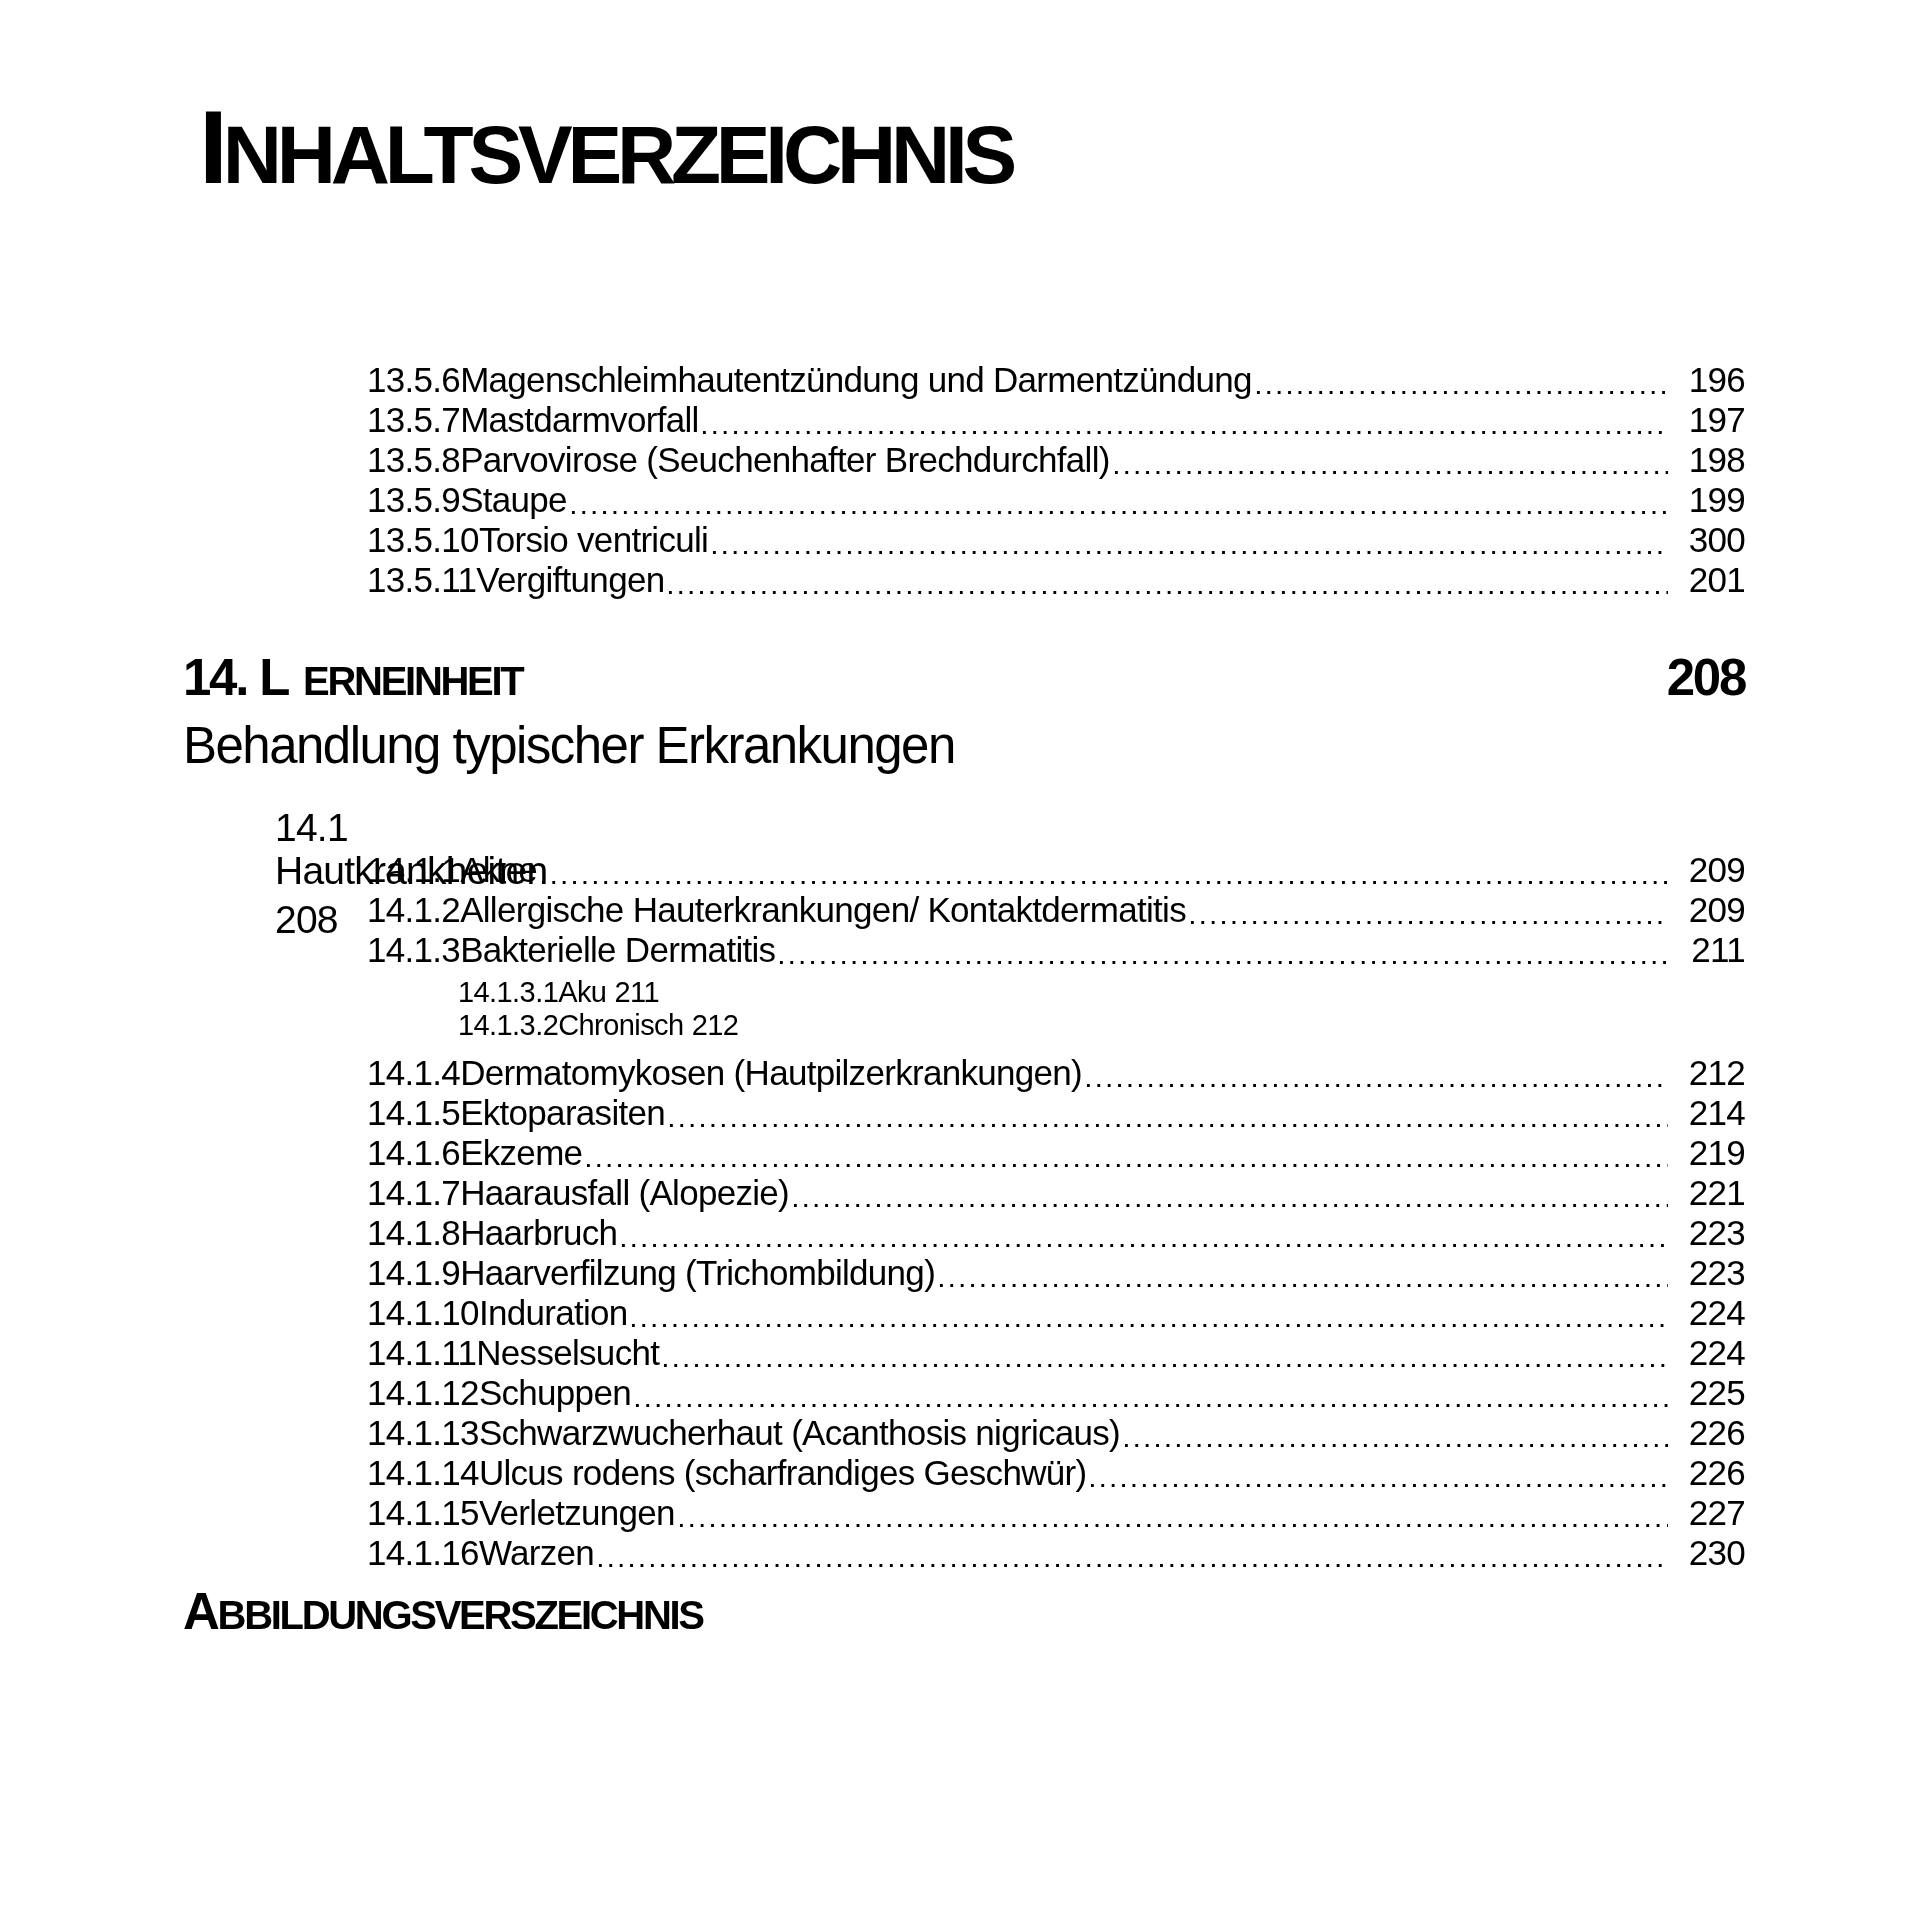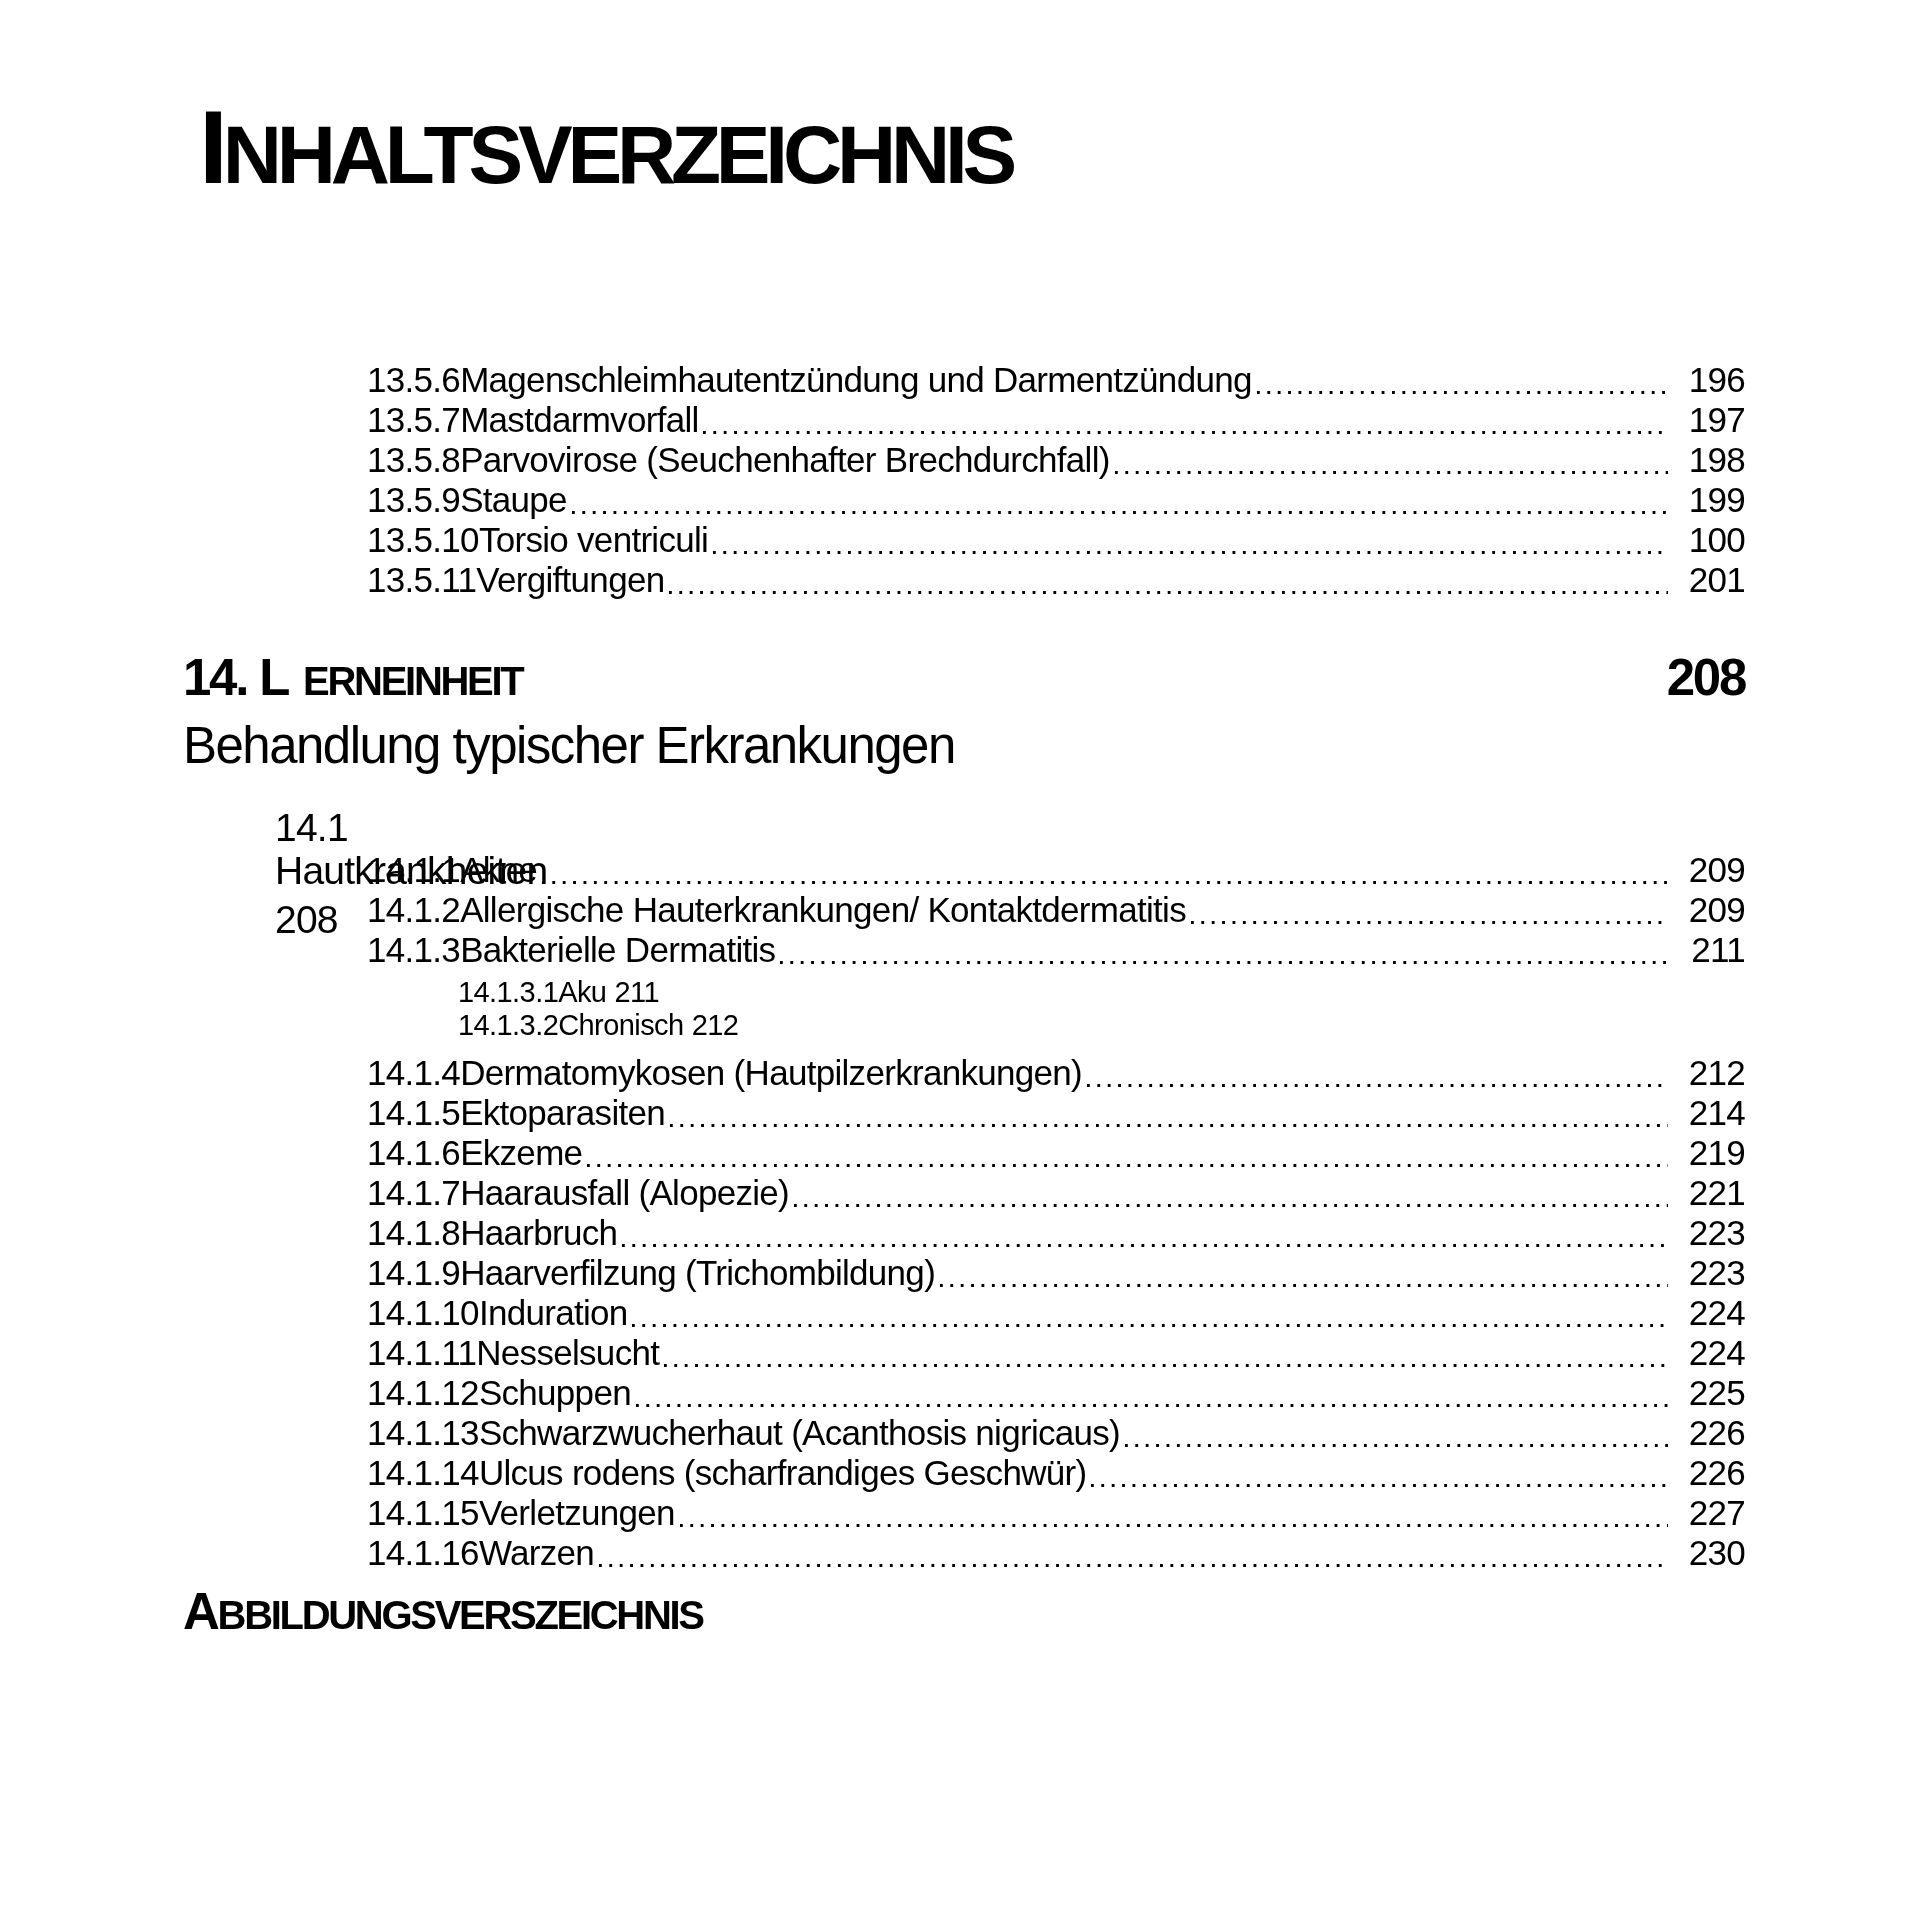--- a/index.html
+++ b/index.html
@@ -113,21 +113,21 @@
       <div class="row">
     <span class="num">13.5.9</span>
         <span class="ttl">Staupe</span>
     <span class="leader"></span>
     <span class="pg">199</span>
   </div>
       <div class="row">
     <span class="num">13.5.10</span>
         <span class="ttl">Torsio ventriculi</span>
     <span class="leader"></span>
-    <span class="pg">100</span>
+    <span class="pg">300</span>
   </div>
       <div class="row">
     <span class="num">13.5.11</span>
         <span class="ttl">Vergiftungen</span>
     <span class="leader"></span>
     <span class="pg">201</span>
   </div>
     </div>
 
   <div class="chapter">

